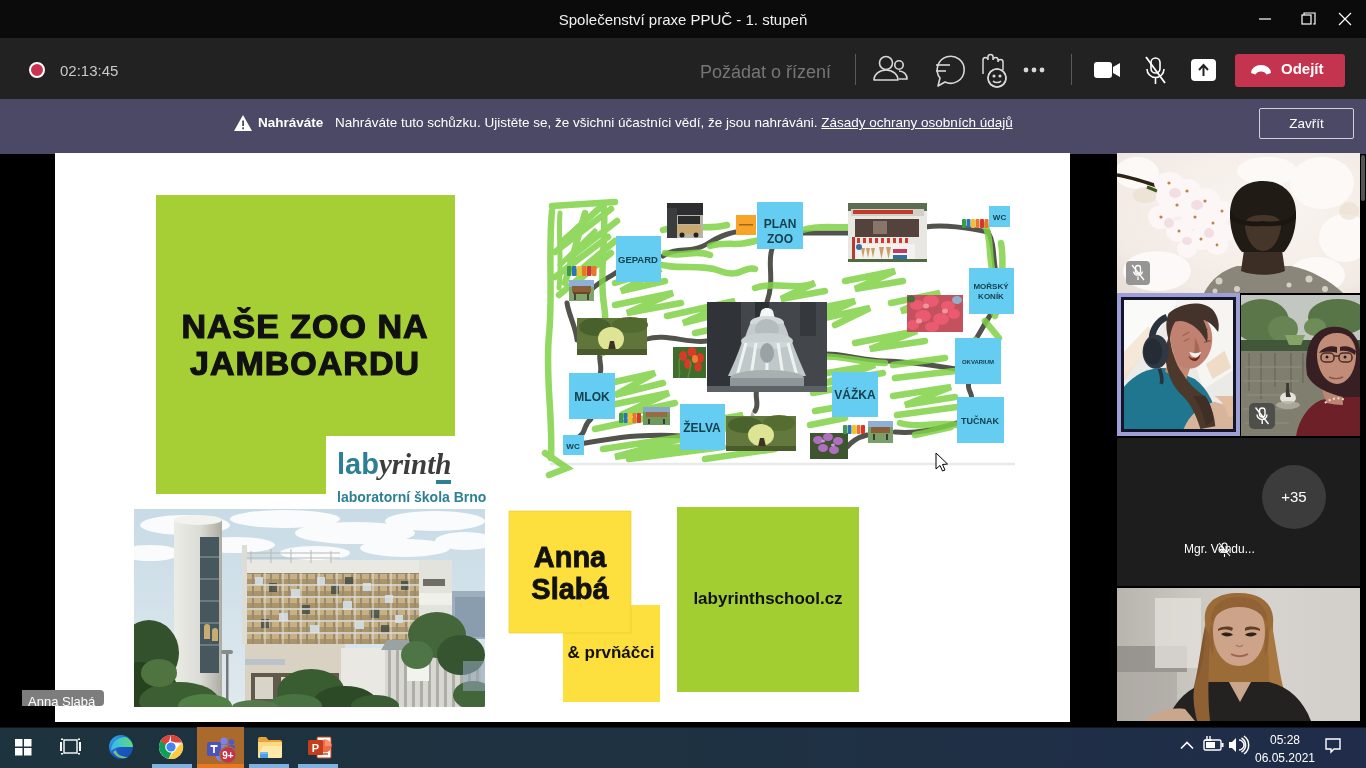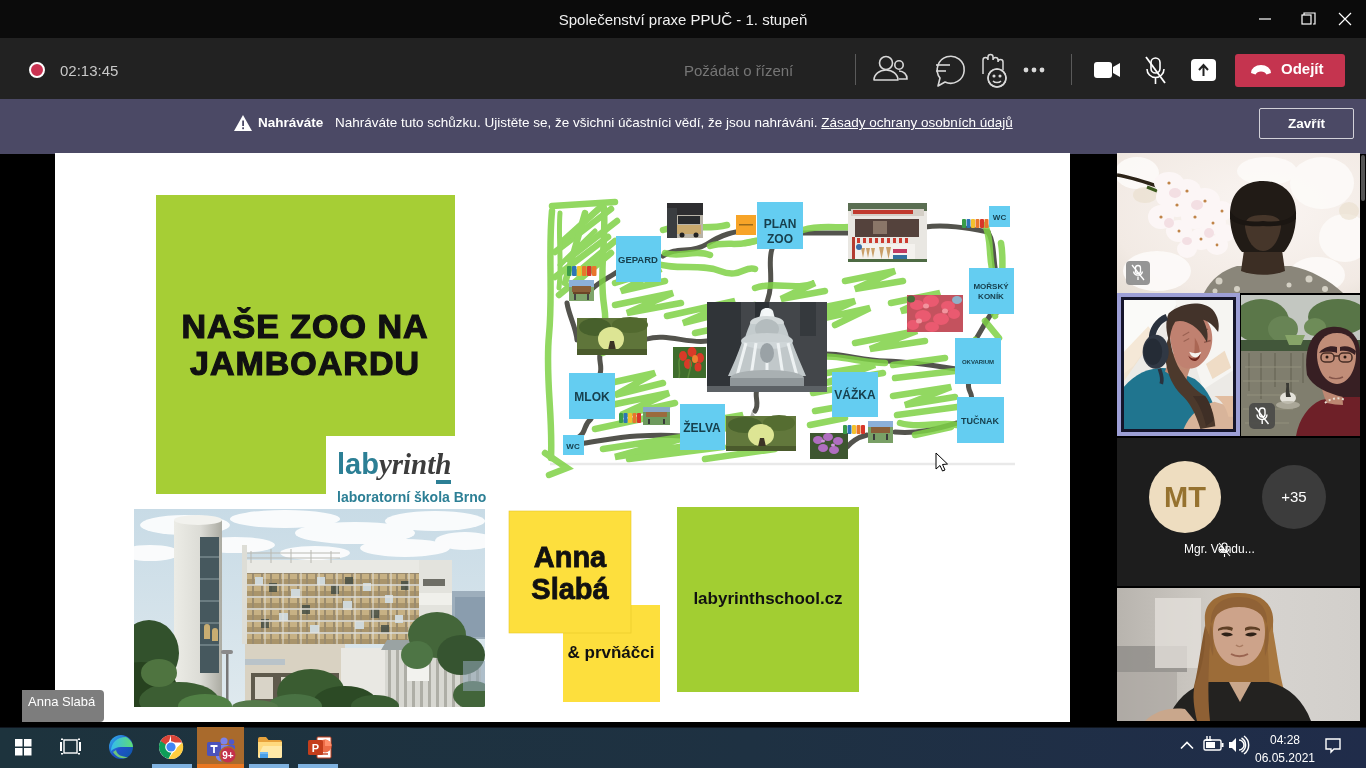--- a/index.html
+++ b/index.html
@@ -9,33 +9,33 @@
 
   
   #titlebar { left:0; top:0; width:1366px; height:38px; background:#0b0b0b; color:#f0f0f0; }
   #titlebar .title { position:absolute; left:0; right:0; top:11px; text-align:center; font-size:15px; }
   #titlebar svg { position:absolute; top:0; }
 
   
   #toolbar { left:0; top:38px; width:1366px; height:61px; background:#222222; }
   .rec-dot { position:absolute; left:29px; top:62px; width:16px; height:16px; border-radius:50%; border:2px solid #fff; background:#cb3352; }
   .rec-time { position:absolute; left:60px; top:62px; font-size:15px; color:#c8c8c8; }
-  .req { position:absolute; left:684px; top:62px; font-size:15px; color:#767676; }
+  .req { position:absolute; left:700px; top:62px; font-size:18px; color:#767676; }
   .tdiv { position:absolute; width:1px; background:#5a5a5a; top:54px; height:31px; }
 
   
   #banner { left:0; top:99px; width:1366px; height:55px; background:#4b4965; color:#fff; }
   #banner .msg { position:absolute; left:233px; top:16px; font-size:13.5px; white-space:nowrap; }
   #banner .msg b { margin-right:8px; }
   #banner .msg a { color:#fff; text-decoration:underline; }
-  .zavrit { position:absolute; left:1259px; top:108px; width:95px; height:31px; border:1px solid rgba(255,255,255,.75); border-radius:2px; color:#fff; font-size:13.5px; font-weight:bold; text-align:center; line-height:29px; }
+  .zavrit { position:absolute; left:1259px; top:108px; width:95px; height:31px; border:1px solid rgba(255,255,255,.75); border-radius:2px; color:#fff; font-size:13.5px; font-weight:normal; text-align:center; line-height:29px; }
 
   
   #share { left:55px; top:153px; width:1015px; height:569px; background:#ffffff; }
-  .namelabel { left:22px; top:690px; height:32px; background:#7d7d7d; color:#fff; font-size:13px; line-height:24px; padding:0 9px 0 6px; border-radius:0 4px 4px 0; }
+  .namelabel { left:22px; top:690px; height:16px; background:#7d7d7d; color:#fff; font-size:13px; line-height:24px; padding:0 9px 0 6px; border-radius:0 4px 4px 0; }
 
   
   .vid { position:absolute; overflow:hidden; background:#111; }
   #vid1 { left:1117px; top:153px; width:243px; height:140px; }
   #vid2 { left:1117px; top:293px; width:123px; height:143px; border:4px solid #9d9fd6; padding:3px; background:#15152a; }
   #vid3 { left:1241px; top:295px; width:119px; height:141px; }
   #panelMT { left:1117px; top:438px; width:243px; height:148px; background:#1d1d1d; }
   #vid4 { left:1117px; top:588px; width:243px; height:133px; }
   .circleMT { position:absolute; left:1149px; top:461px; width:72px; height:72px; border-radius:50%; background:#eeddc0; color:#96722f; font-size:29px; font-weight:bold; text-align:center; line-height:72px; }
   .circle35 { position:absolute; left:1262px; top:465px; width:64px; height:64px; border-radius:50%; background:#3c3c3c; color:#fff; font-size:15px; text-align:center; line-height:64px; }
@@ -744,21 +744,20 @@
   </svg>
   <svg class="abs" style="left:1249px;top:403px" width="26" height="26" viewBox="0 0 26 26">
     <rect width="26" height="26" rx="5" fill="#4a4a48" opacity="0.92"></rect>
     <g stroke="#fff" stroke-width="1.4" fill="none">
       <rect x="10.5" y="5" width="5.5" height="9" rx="2.7"></rect>
       <path d="M8 11.5 a5 5 0 0 0 10 0 M13.2 17 v4"></path>
       <line x1="6.5" y1="4.5" x2="19.5" y2="21"></line>
     </g>
   </svg>
   <div id="panelMT" class="abs"></div>
-  <div class="circleMT abs">MT</div>
   <div class="circle35 abs">+35</div>
   <div class="mgr abs">Mgr. Vendu...</div>
   <svg class="abs" style="left:1216px;top:541px" width="17" height="17" viewBox="0 0 17 17">
     <g stroke="#fff" stroke-width="1.1" fill="none">
       <rect x="6" y="2" width="5" height="8" rx="2.5"></rect>
       <path d="M4 8 a4.7 4.7 0 0 0 9 0 M8.5 13 v3"></path>
       <line x1="3" y1="2" x2="14" y2="15"></line>
     </g>
   </svg>
   <div id="vid4" class="vid"><svg width="243" height="133" viewBox="0 0 243 133">
@@ -888,16 +887,16 @@
       <path d="M1205.5 12 h6 v2 h-6 z"></path>
     </g>
     <g>
       <path d="M1229 15 h3 l4 -4 v14 l-4 -4 h-3 z" fill="#fff"></path>
       <path d="M1239 13 a5 5 0 0 1 0 10 M1241.5 11 a8 8 0 0 1 0 14 M1244 9 a11 11 0 0 1 0 18" stroke="#fff" stroke-width="1.5" fill="none"></path>
     </g>
     <g stroke="#fff" stroke-width="1.4" fill="none">
       <path d="M1326 12 h14 v10 h-6 l-3 3 v-3 h-5 z"></path>
     </g>
   </svg>
-  <div class="tray-time" style="left:1257px;top:733px;width:56px">04:28</div>
+  <div class="tray-time" style="left:1257px;top:733px;width:56px">05:28</div>
   <div class="tray-time" style="left:1245px;top:751px;width:80px">06.05.2021</div>
 
 </div>
 
 </body></html>

